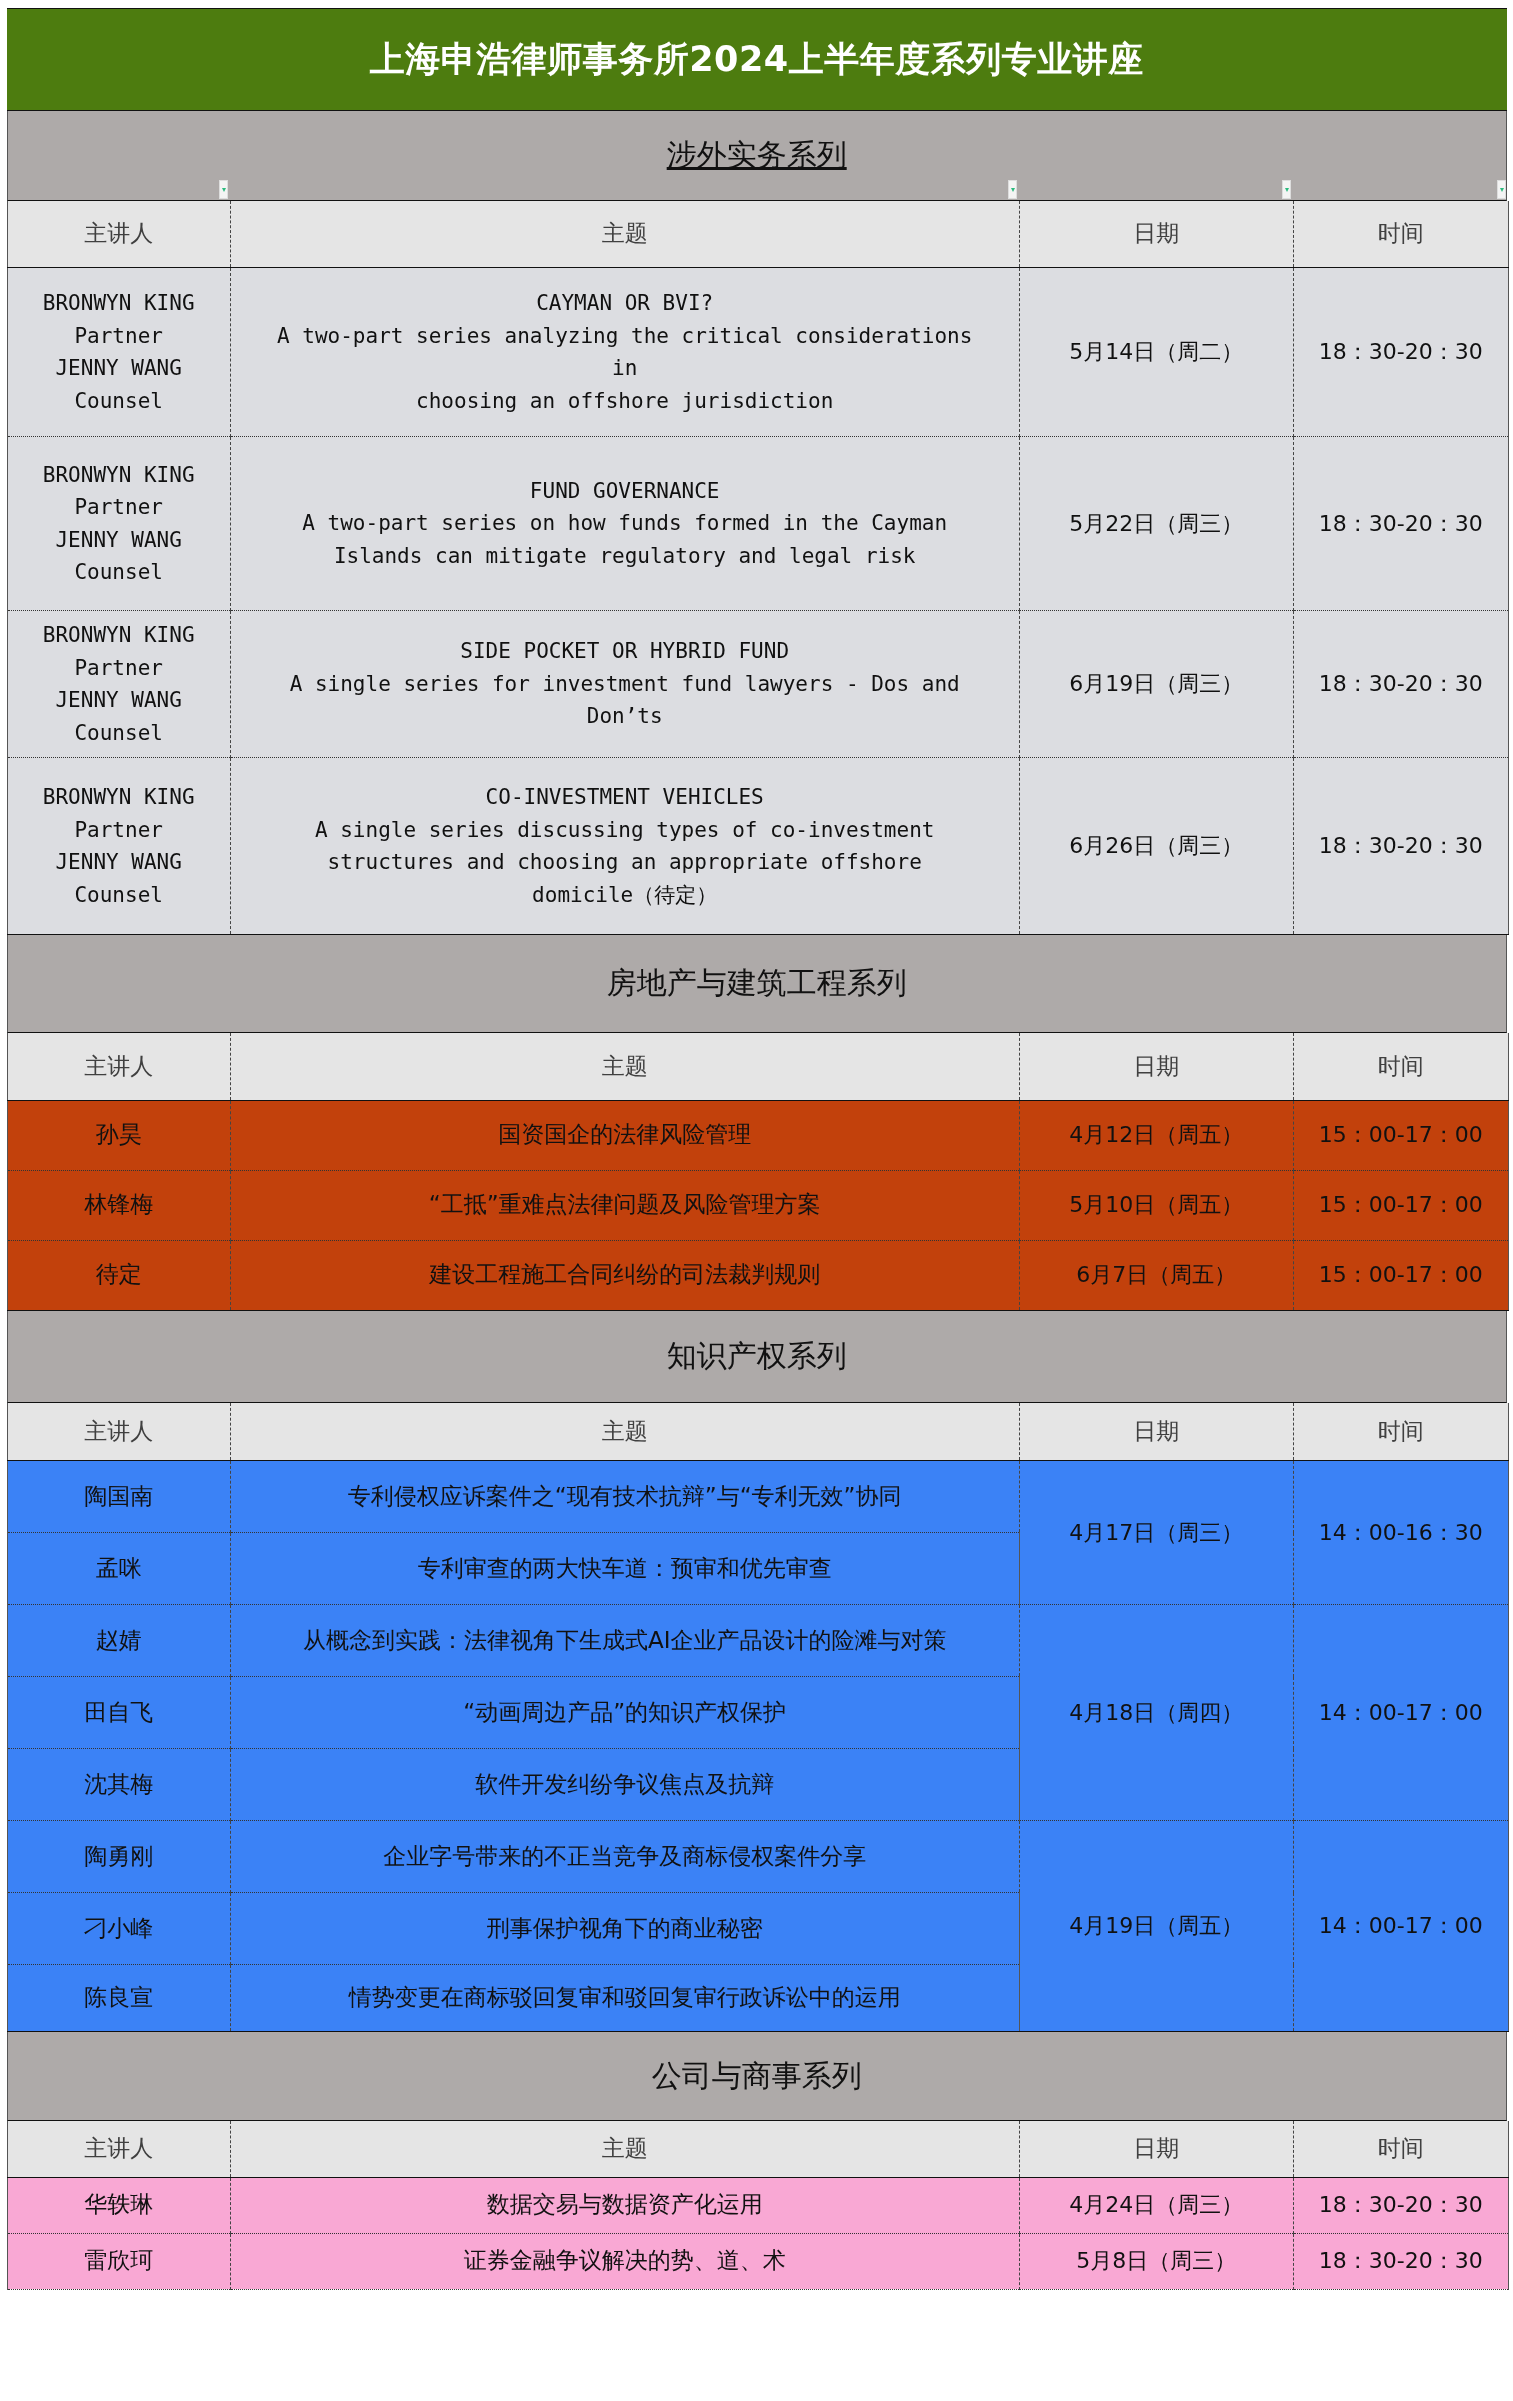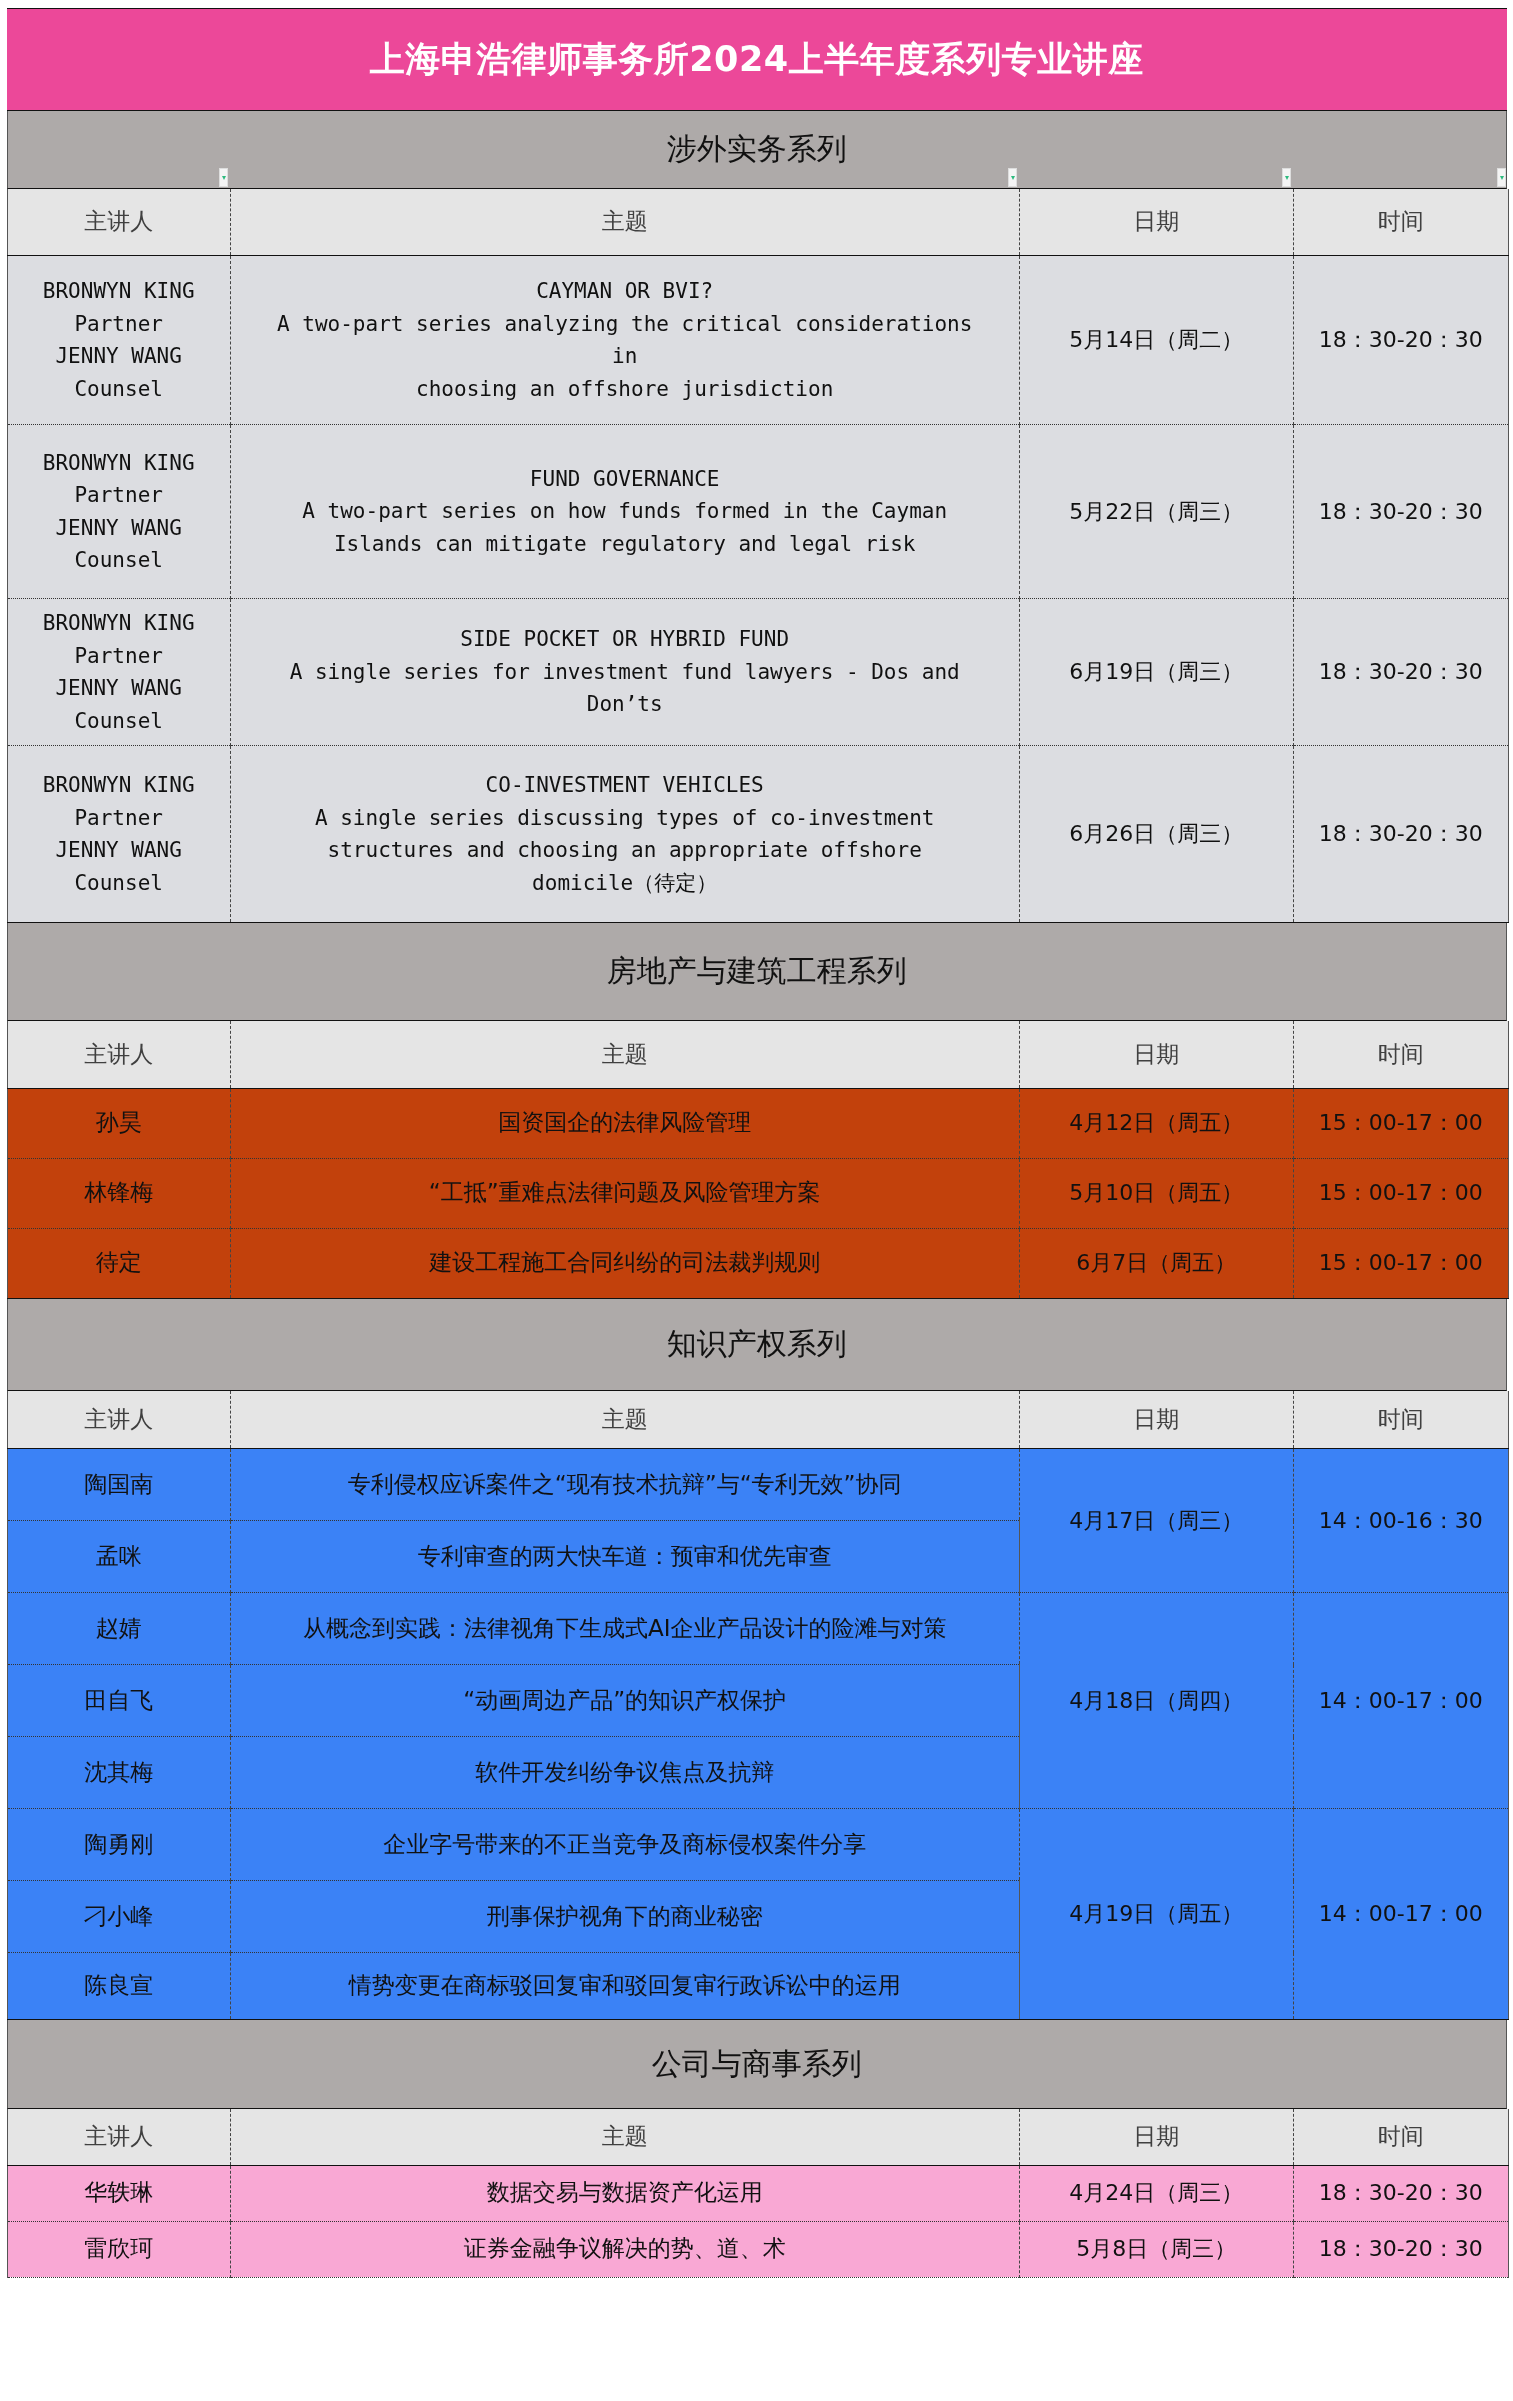--- a/index.html
+++ b/index.html
@@ -1,19 +1,19 @@
 <!DOCTYPE html>
 <html style="font-size:7.7px"><head>
 <meta charset="utf-8">
 <style>
   html, body { margin: 0; padding: 0; background: #ffffff; }
   body { width: 1514px; height: 3084px; position: relative; overflow: hidden;
          font-family: "DejaVu Sans", "Liberation Sans", sans-serif; color: #111; }
   .sheet { position: absolute; left: 6.7px; top: 7.7px; width: 1500px; }
-  .title-band { height: 103px; background: #ec4899; border-top: 1.4px solid #111; border-bottom: 1.4px solid #111;
+  .title-band { height: 103px; background: #4d7c0f; border-top: 1.4px solid #111; border-bottom: 1.4px solid #111;
                 display: flex; align-items: center; justify-content: center; box-sizing: border-box; }
   .title-band span { color: #fff; font-size: 35px; font-weight: bold; letter-spacing: 0.5px; }
   .section-head { background: #aeaaa9; border-bottom: 1.9px solid #111; box-sizing: border-box; position: relative;
                   display: flex; align-items: center; justify-content: center; border-left:0.5px solid #555; border-right:0.5px solid #555;}
   .section-head span { font-size: 30px; color: #111; }
   .filter-btn { position: absolute; bottom: 1px; width: 7.7px; height: 16.3px; background: #f4f4f4;
                 border: 0.5px solid #ddd; display: flex; align-items: center; justify-content: center; }
   .filter-btn::after { content: ""; border-left: 2.4px solid transparent; border-right: 2.4px solid transparent;
                        border-top: 4.3px solid #2dbb7f; }
   table { border-collapse: collapse; width: 1500px; table-layout: fixed; }
@@ -34,21 +34,21 @@
 </style>
 </head>
 <body>
 
 <div class="sheet">
 
   <div class="title-band">
     <span>上海申浩律师事务所2024上半年度系列专业讲座</span>
   </div>
 
-  <div class="section-head" style="height:78px;">
+  <div class="section-head" style="height:90px;text-decoration:underline;">
     <span>涉外实务系列</span>
     <div class="filter-btn" style="left:211px;"></div>
     <div class="filter-btn" style="left:1000px;"></div>
     <div class="filter-btn" style="left:1274px;"></div>
     <div class="filter-btn" style="left:1489px;"></div>
   </div>
   <table class="s1">
     <colgroup>
         <col class="c1">
         <col class="c2">

